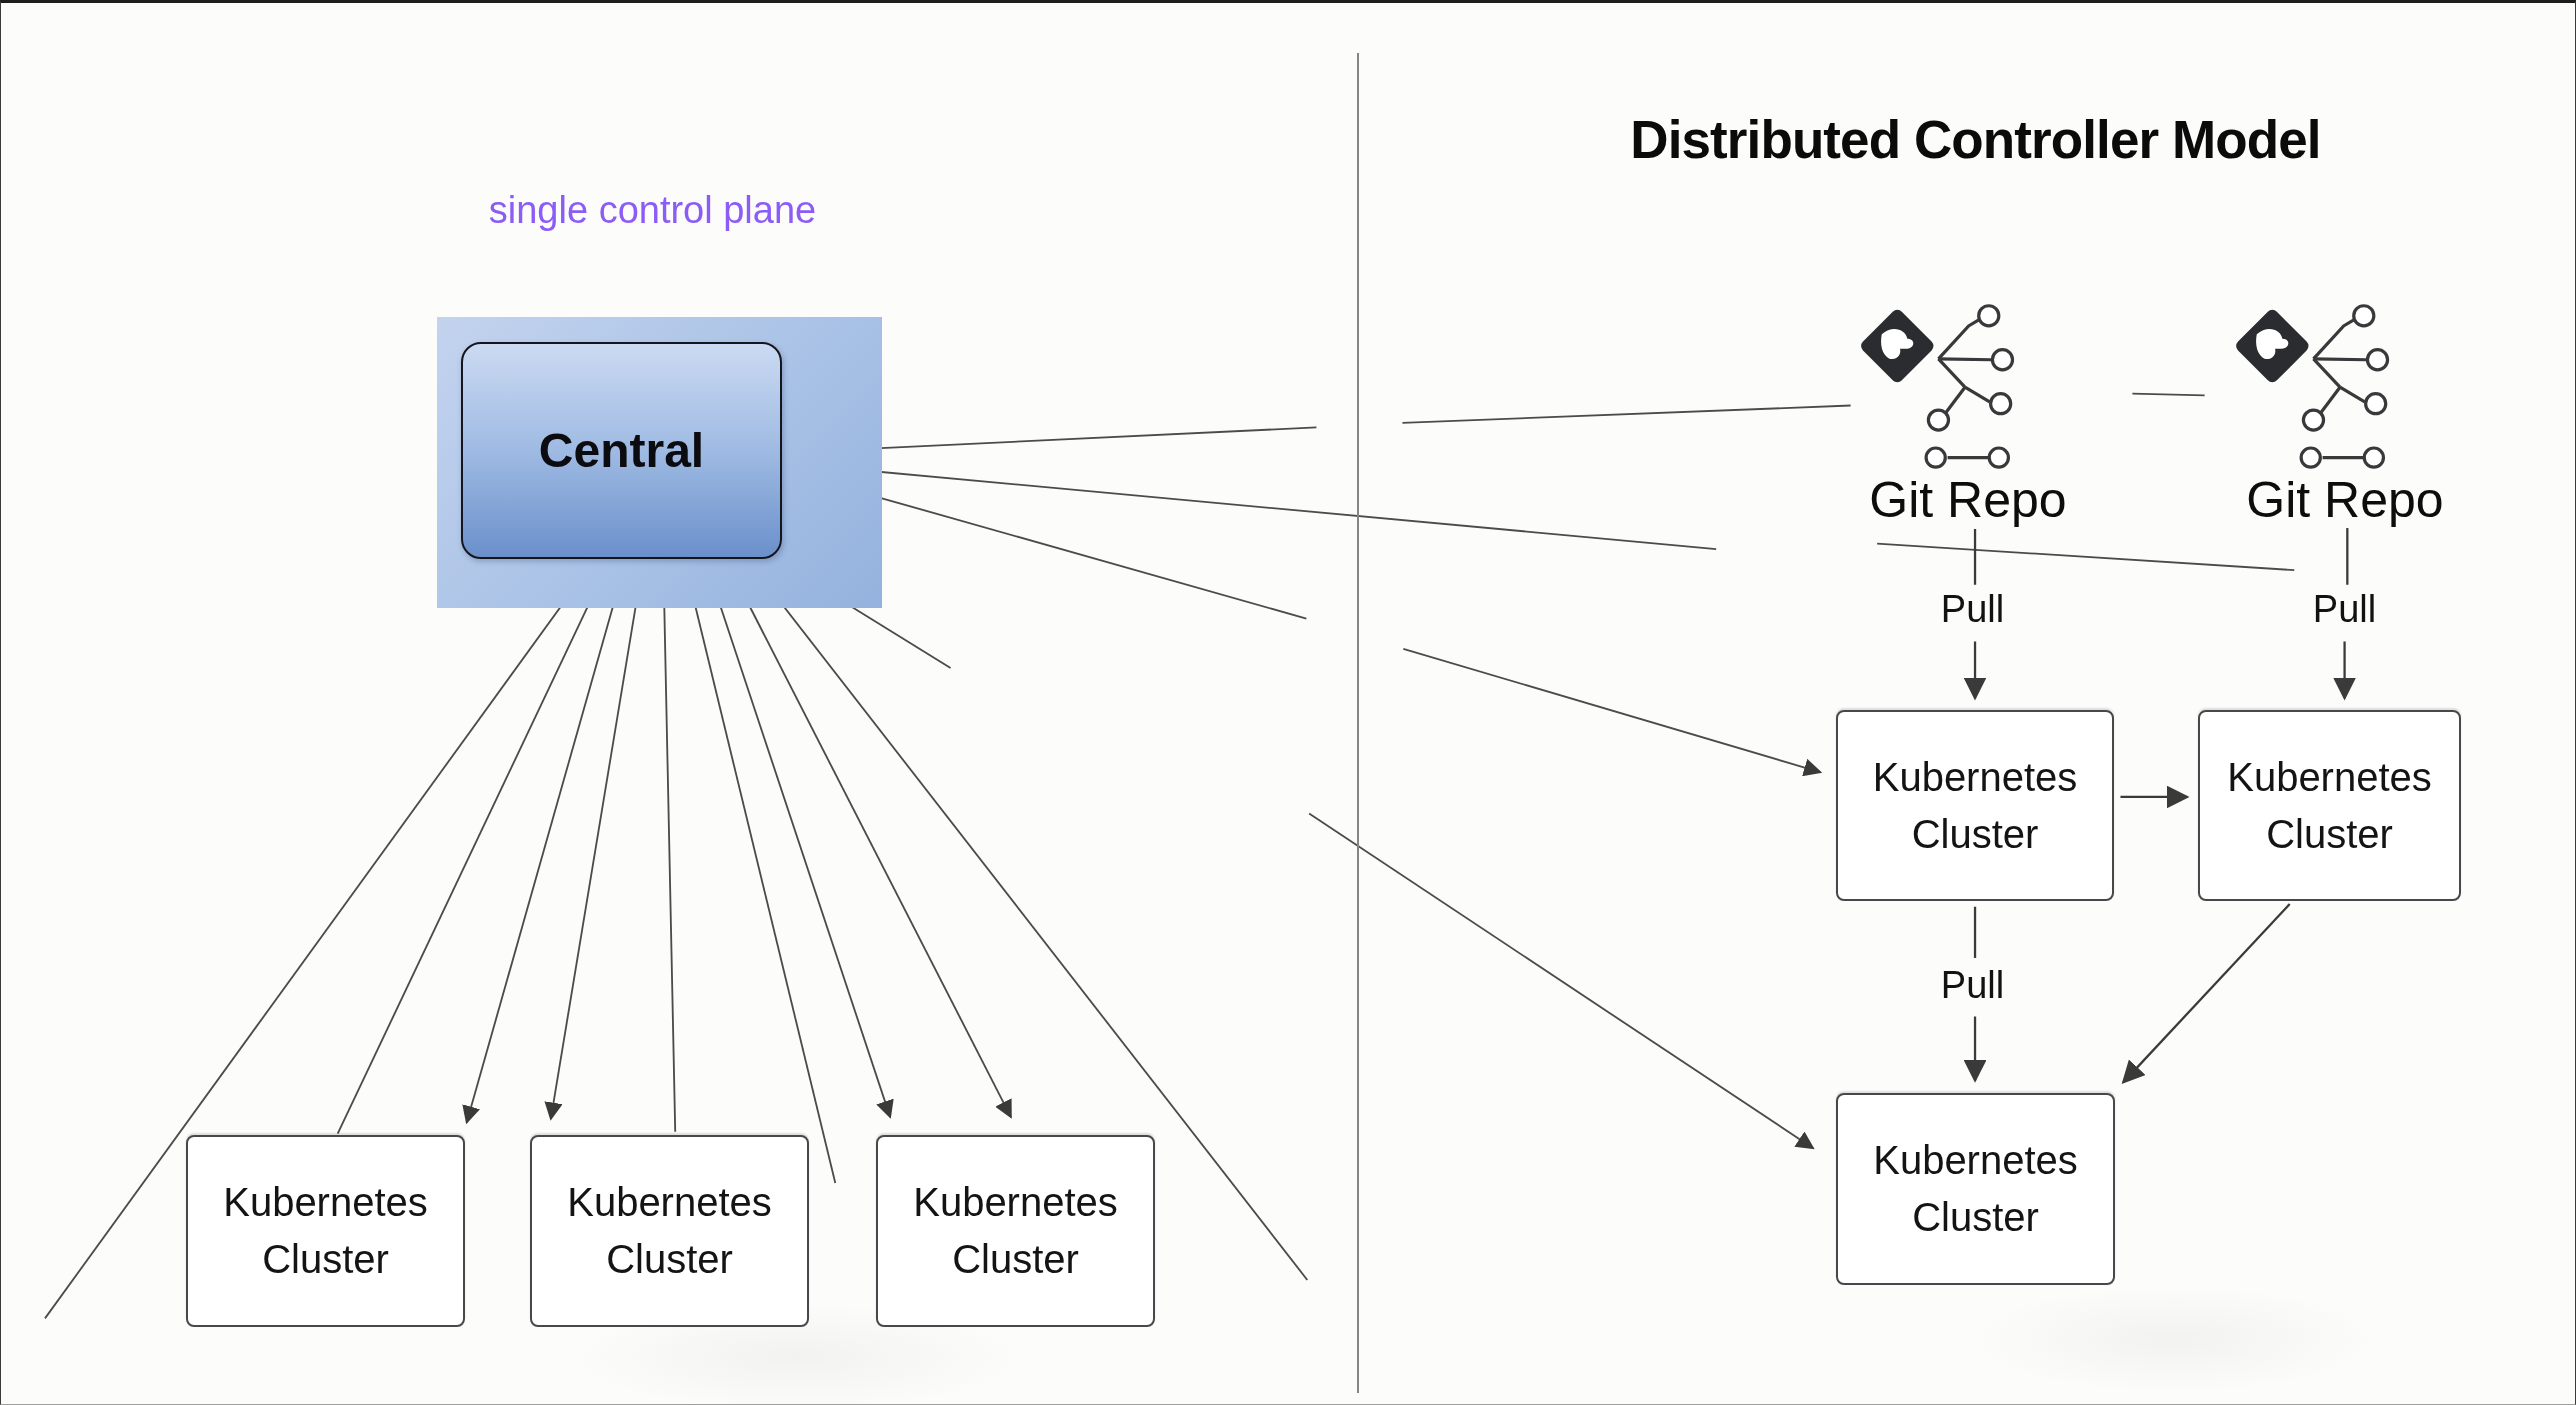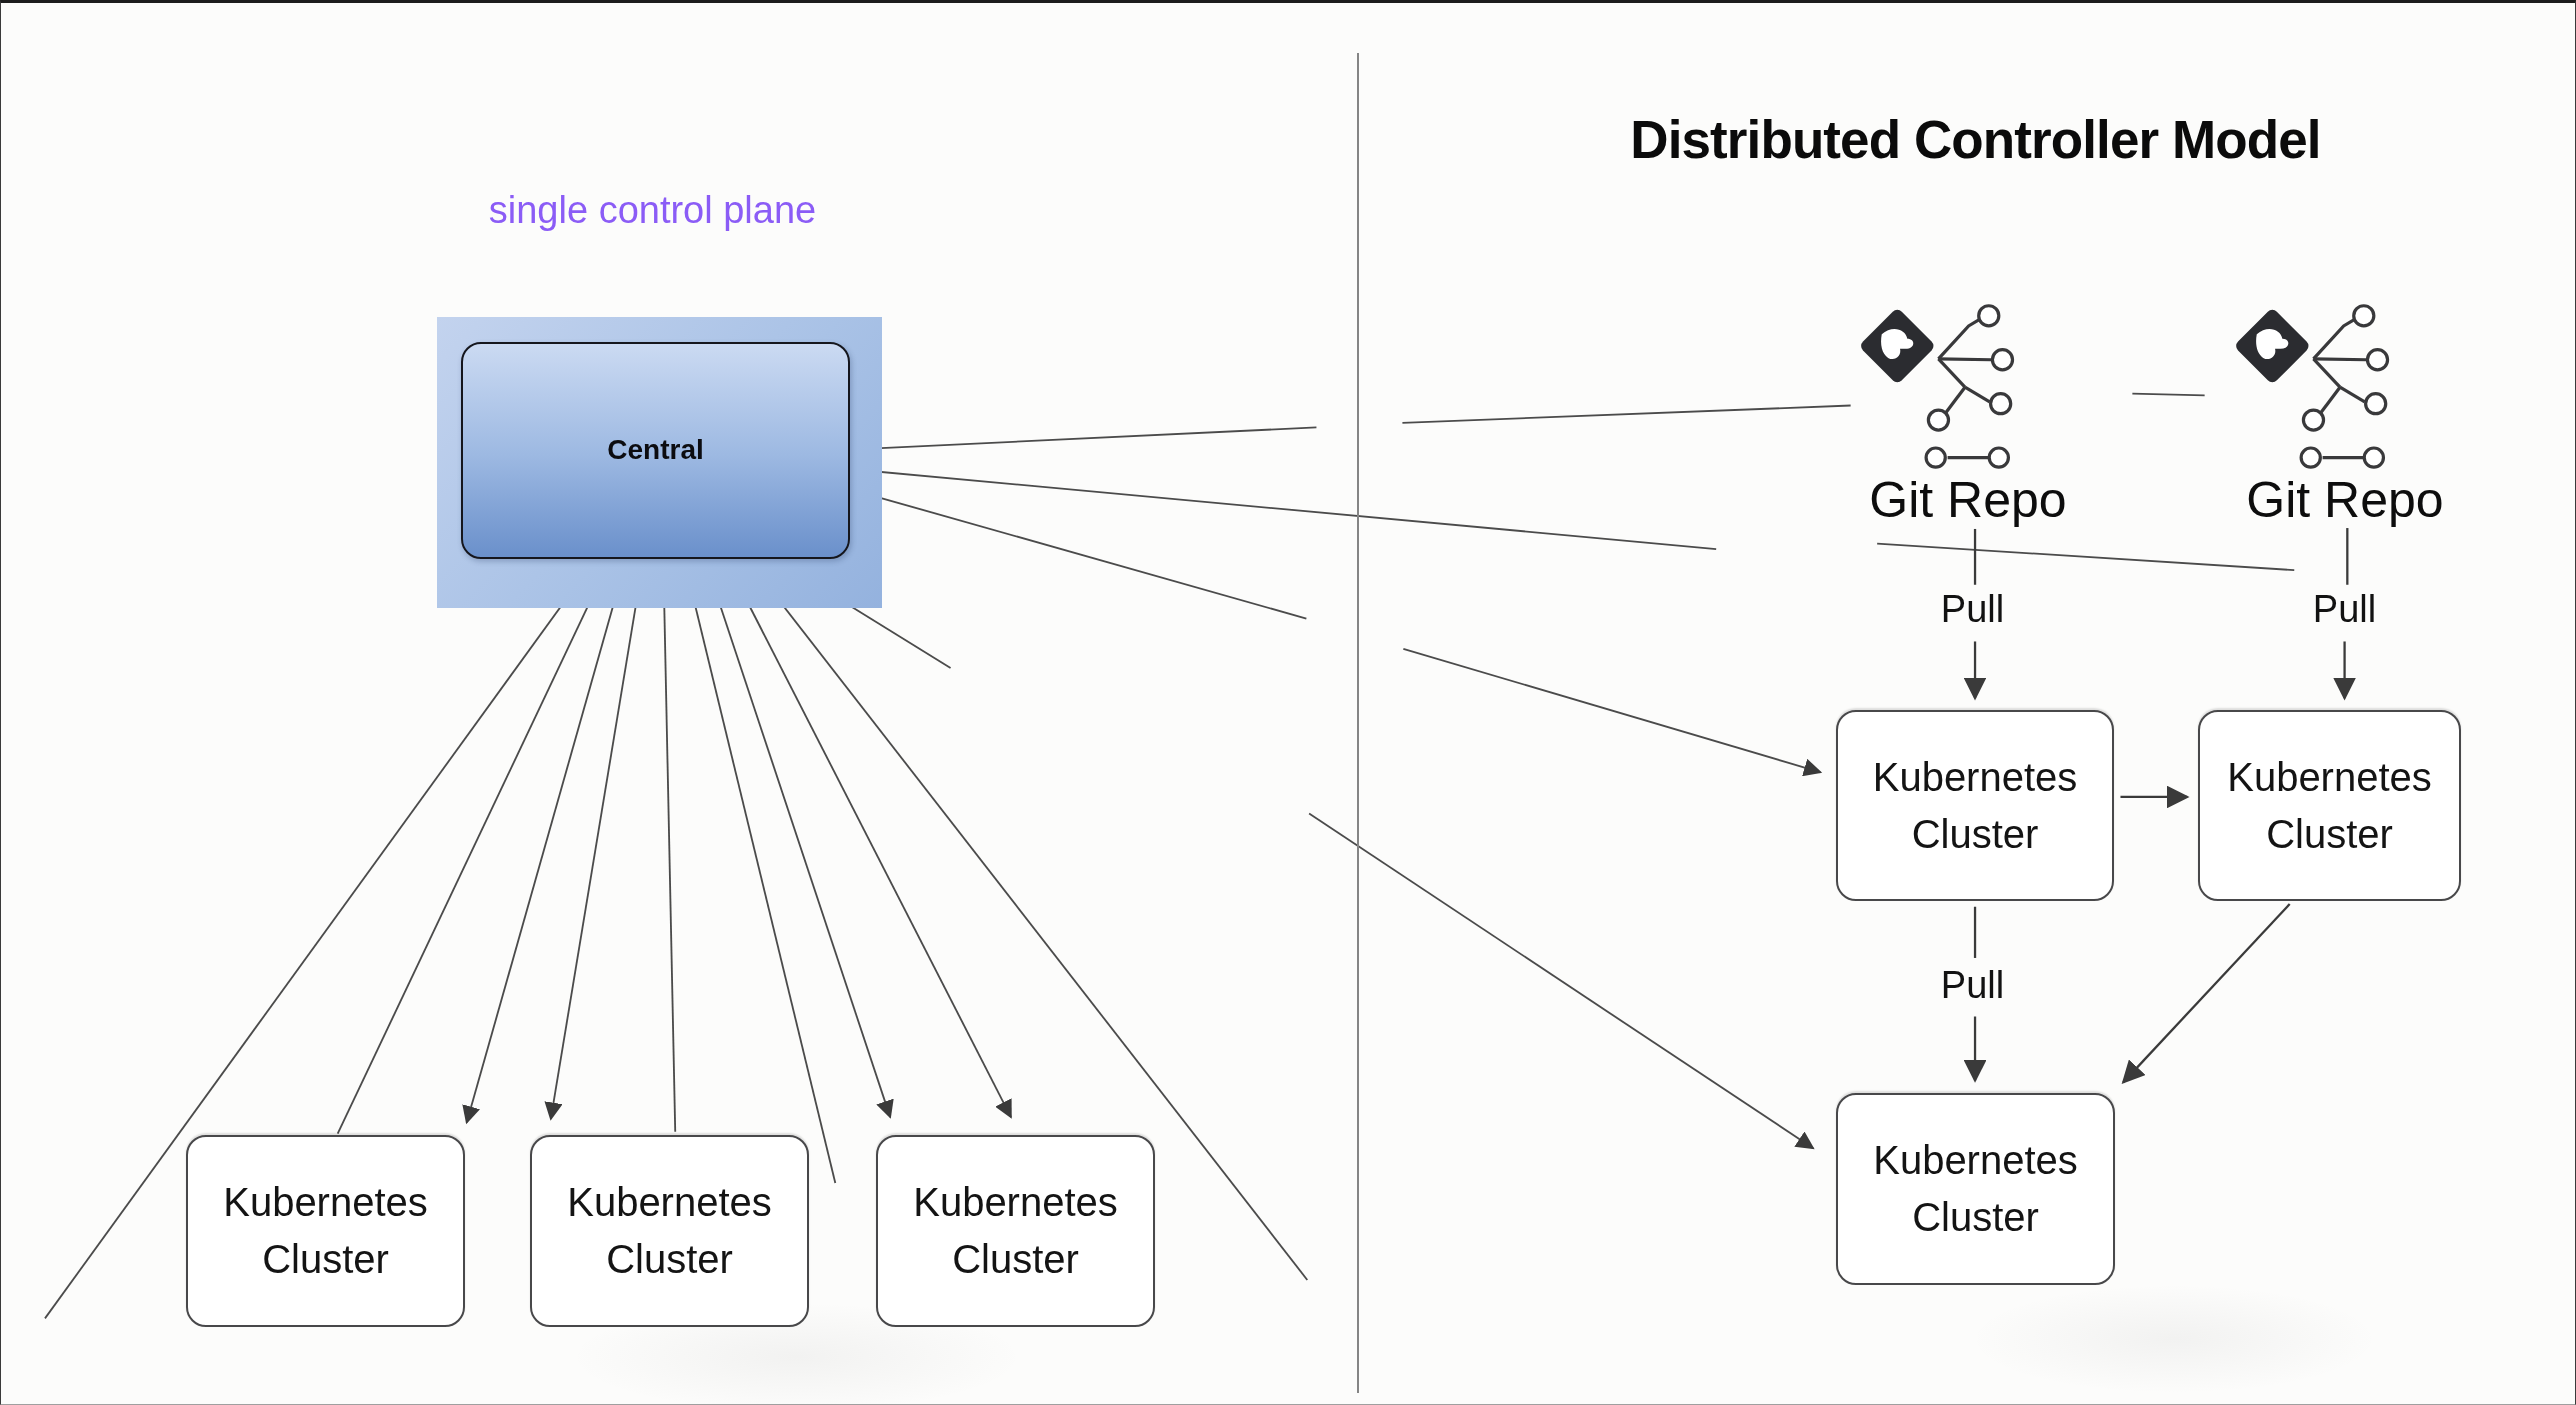--- a/index.html
+++ b/index.html
@@ -22,30 +22,30 @@
     width:823px;text-align:center;line-height:1.1;
   }
   .panel-subtitle{
     font-size:38px;color:#8b5cf6;width:823px;text-align:center;line-height:1.1;
   }
   #console-backdrop{
     left:436px;top:314px;width:445px;height:291px;
     background:linear-gradient(135deg,#c3d3ee 0%,#a9c2e6 55%,#94b2de 100%);
   }
   #console-box{
-    left:460px;top:339px;width:389px;height:217px;
+    left:460px;top:339px;width:321px;height:217px;
     border:2.7px solid #15161d;border-radius:20px;box-sizing:border-box;
     background:linear-gradient(180deg,#cbdaf2 0%,#9db9e2 52%,#6a90cb 100%);
     display:flex;flex-direction:column;align-items:center;justify-content:center;
-    font-size:28px;font-weight:bold;color:#0c0c10;line-height:1.45;
+    font-size:48px;font-weight:bold;color:#0c0c10;line-height:1.45;
     box-shadow:1.8px 2.7px 5.5px rgba(40,60,100,0.25);
   }
   .cluster-box{
     width:279px;height:192px;
-    background:#ffffff;border:2.7px solid #48484a;border-radius:20px;box-sizing:border-box;
+    background:#ffffff;border:2.7px solid #48484a;border-radius:8px;box-sizing:border-box;
     display:flex;flex-direction:column;align-items:center;justify-content:center;
     font-size:40px;color:#141414;line-height:1.42;
     box-shadow:0 -1.8px 1.8px rgba(0,0,0,0.12);
   }
   .repo-label{font-size:50px;color:#0d0d0d;width:366px;text-align:center;}
   .pull-label{font-size:38px;color:#121212;width:201px;text-align:center;}
   #divider{
     left:1356px;top:50px;width:1.8px;height:1340px;background:#858585;
   }
   .smudge{

